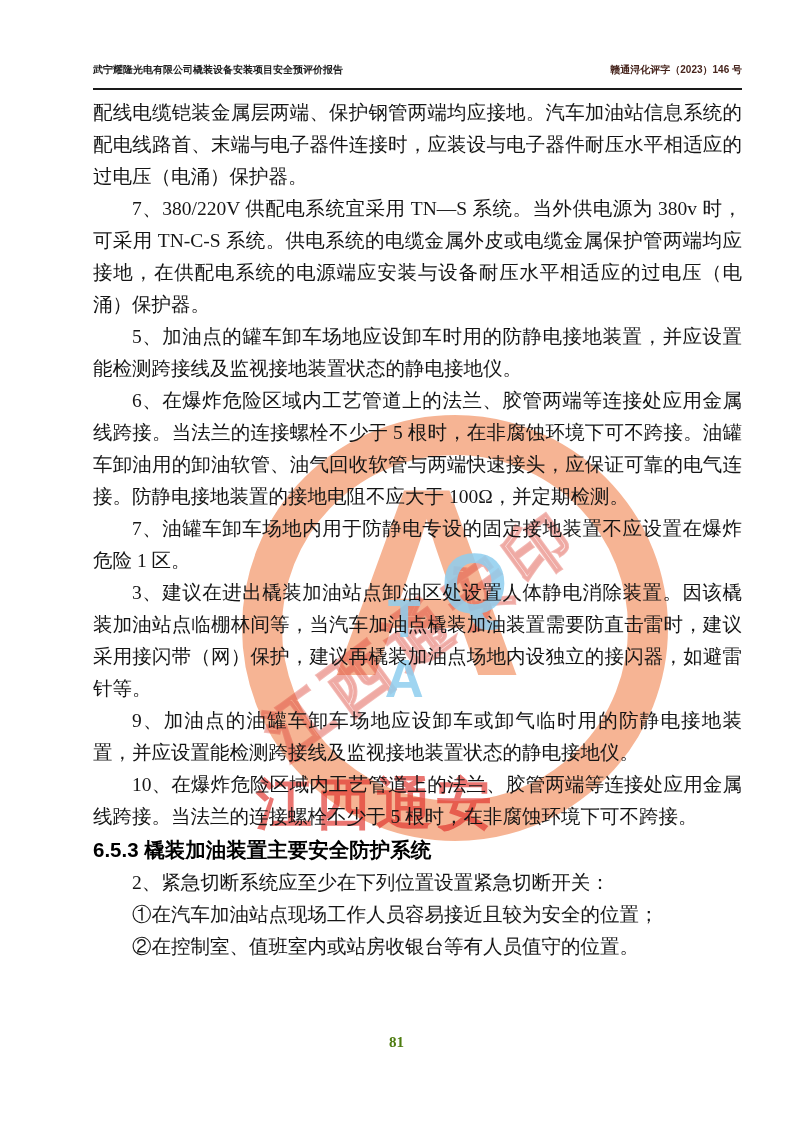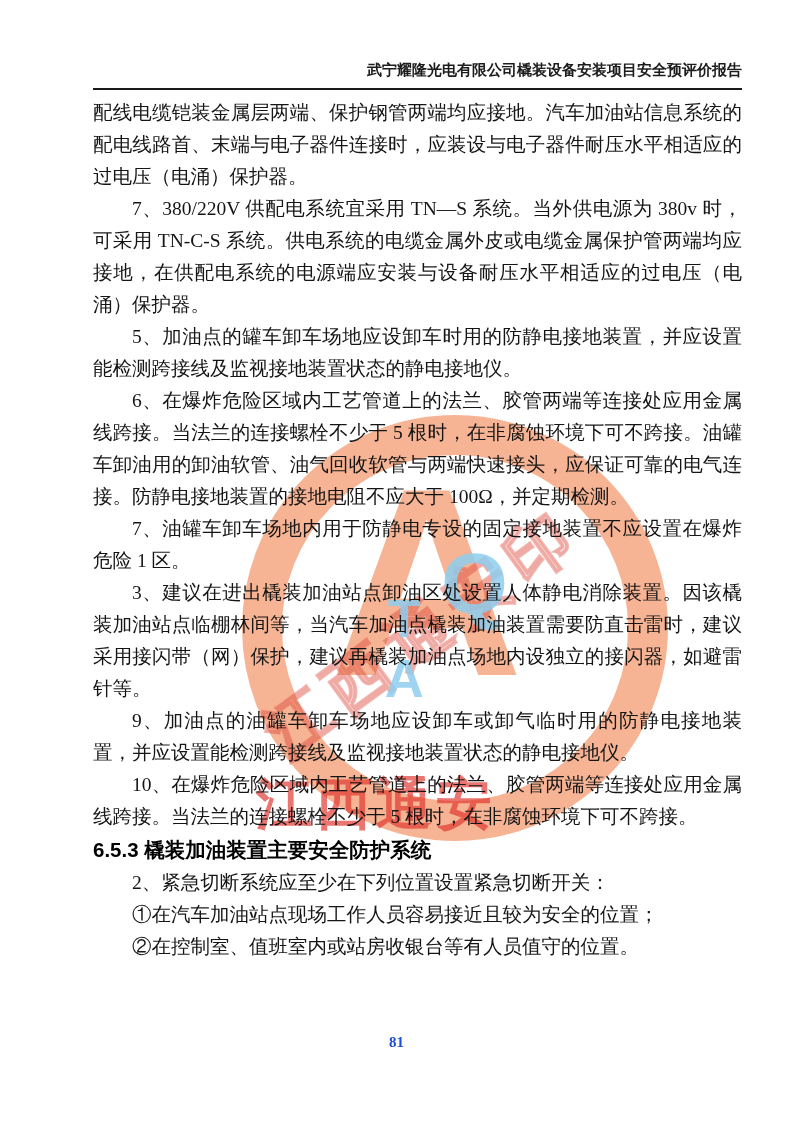--- a/index.html
+++ b/index.html
@@ -7,21 +7,21 @@
     position:relative;width:793px;height:1122px;margin:0 auto;
     background:#ffffff;overflow:hidden;
     font-family:"Liberation Serif","DejaVu Serif",serif;
     color:#151515;
   }
   
   .header{
     position:absolute;left:93px;right:51px;top:60px;
     display:flex;justify-content:space-between;align-items:flex-end;
     font-family:"Liberation Sans","DejaVu Sans",sans-serif;
-    font-weight:bold;font-size:15px;line-height:20px;flex-direction:column;
+    font-weight:bold;font-size:10px;line-height:20px;
   }
   .header .doc-no{color:#46241c;white-space:nowrap;}
   .header .title{color:#1c1c1c;white-space:nowrap;}
   .header-rule{
     position:absolute;left:93px;right:51px;top:88px;
     border-top:2px solid #1a1a1a;height:0;
   }
   
   .watermark{position:absolute;inset:0;z-index:1;pointer-events:none;}
   .wm-ring{
@@ -67,40 +67,41 @@
   .content p{margin:0;}
   .content p.indent{text-indent:2em;}
   .section-heading{
     font-family:"Liberation Sans","DejaVu Sans",sans-serif;
     font-weight:bold;font-size:20.5px;color:#000;
     margin:0;line-height:34px;
   }
   
   .page-number{
     position:absolute;left:0;right:0;top:1034px;z-index:2;
-    text-align:center;font-weight:bold;font-size:15px;color:#1d4ed8;
+    text-align:center;font-weight:bold;font-size:15px;color:#4d7c0f;
     font-family:"Liberation Serif",serif;
   }
 </style>
 </head>
 <body>
 
 <div class="page">
 
   <div class="watermark">
     <div class="wm-ring"></div>
     <div class="wm-a">A</div>
     <div class="wm-diagonal">江西通安印</div>
     <div class="wm-q">Q</div>
     <div class="wm-ta">TA</div>
     <div class="wm-bottom">江西通安</div>
   </div>
 
   <div class="header">
     <span class="title">武宁耀隆光电有限公司橇装设备安装项目安全预评价报告</span>
+    <span class="doc-no">赣通浔化评字（2023）146 号</span>
   </div>
   <div class="header-rule"></div>
 
   <div class="content">
     <p>配线电缆铠装金属层两端、保护钢管两端均应接地。汽车加油站信息系统的配电线路首、末端与电子器件连接时，应装设与电子器件耐压水平相适应的过电压（电涌）保护器。</p>
     <p class="indent">7、380/220V 供配电系统宜采用 TN—S 系统。当外供电源为 380v 时，可采用 TN-C-S 系统。供电系统的电缆金属外皮或电缆金属保护管两端均应接地，在供配电系统的电源端应安装与设备耐压水平相适应的过电压（电涌）保护器。</p>
     <p class="indent">5、加油点的罐车卸车场地应设卸车时用的防静电接地装置，并应设置能检测跨接线及监视接地装置状态的静电接地仪。</p>
     <p class="indent">6、在爆炸危险区域内工艺管道上的法兰、胶管两端等连接处应用金属线跨接。当法兰的连接螺栓不少于 5 根时，在非腐蚀环境下可不跨接。油罐车卸油用的卸油软管、油气回收软管与两端快速接头，应保证可靠的电气连接。防静电接地装置的接地电阻不应大于 100Ω，并定期检测。</p>
     <p class="indent">7、油罐车卸车场地内用于防静电专设的固定接地装置不应设置在爆炸危险 1 区。</p>
     <p class="indent">3、建议在进出橇装加油站点卸油区处设置人体静电消除装置。因该橇装加油站点临棚林间等，当汽车加油点橇装加油装置需要防直击雷时，建议采用接闪带（网）保护，建议再橇装加油点场地内设独立的接闪器，如避雷针等。</p>

